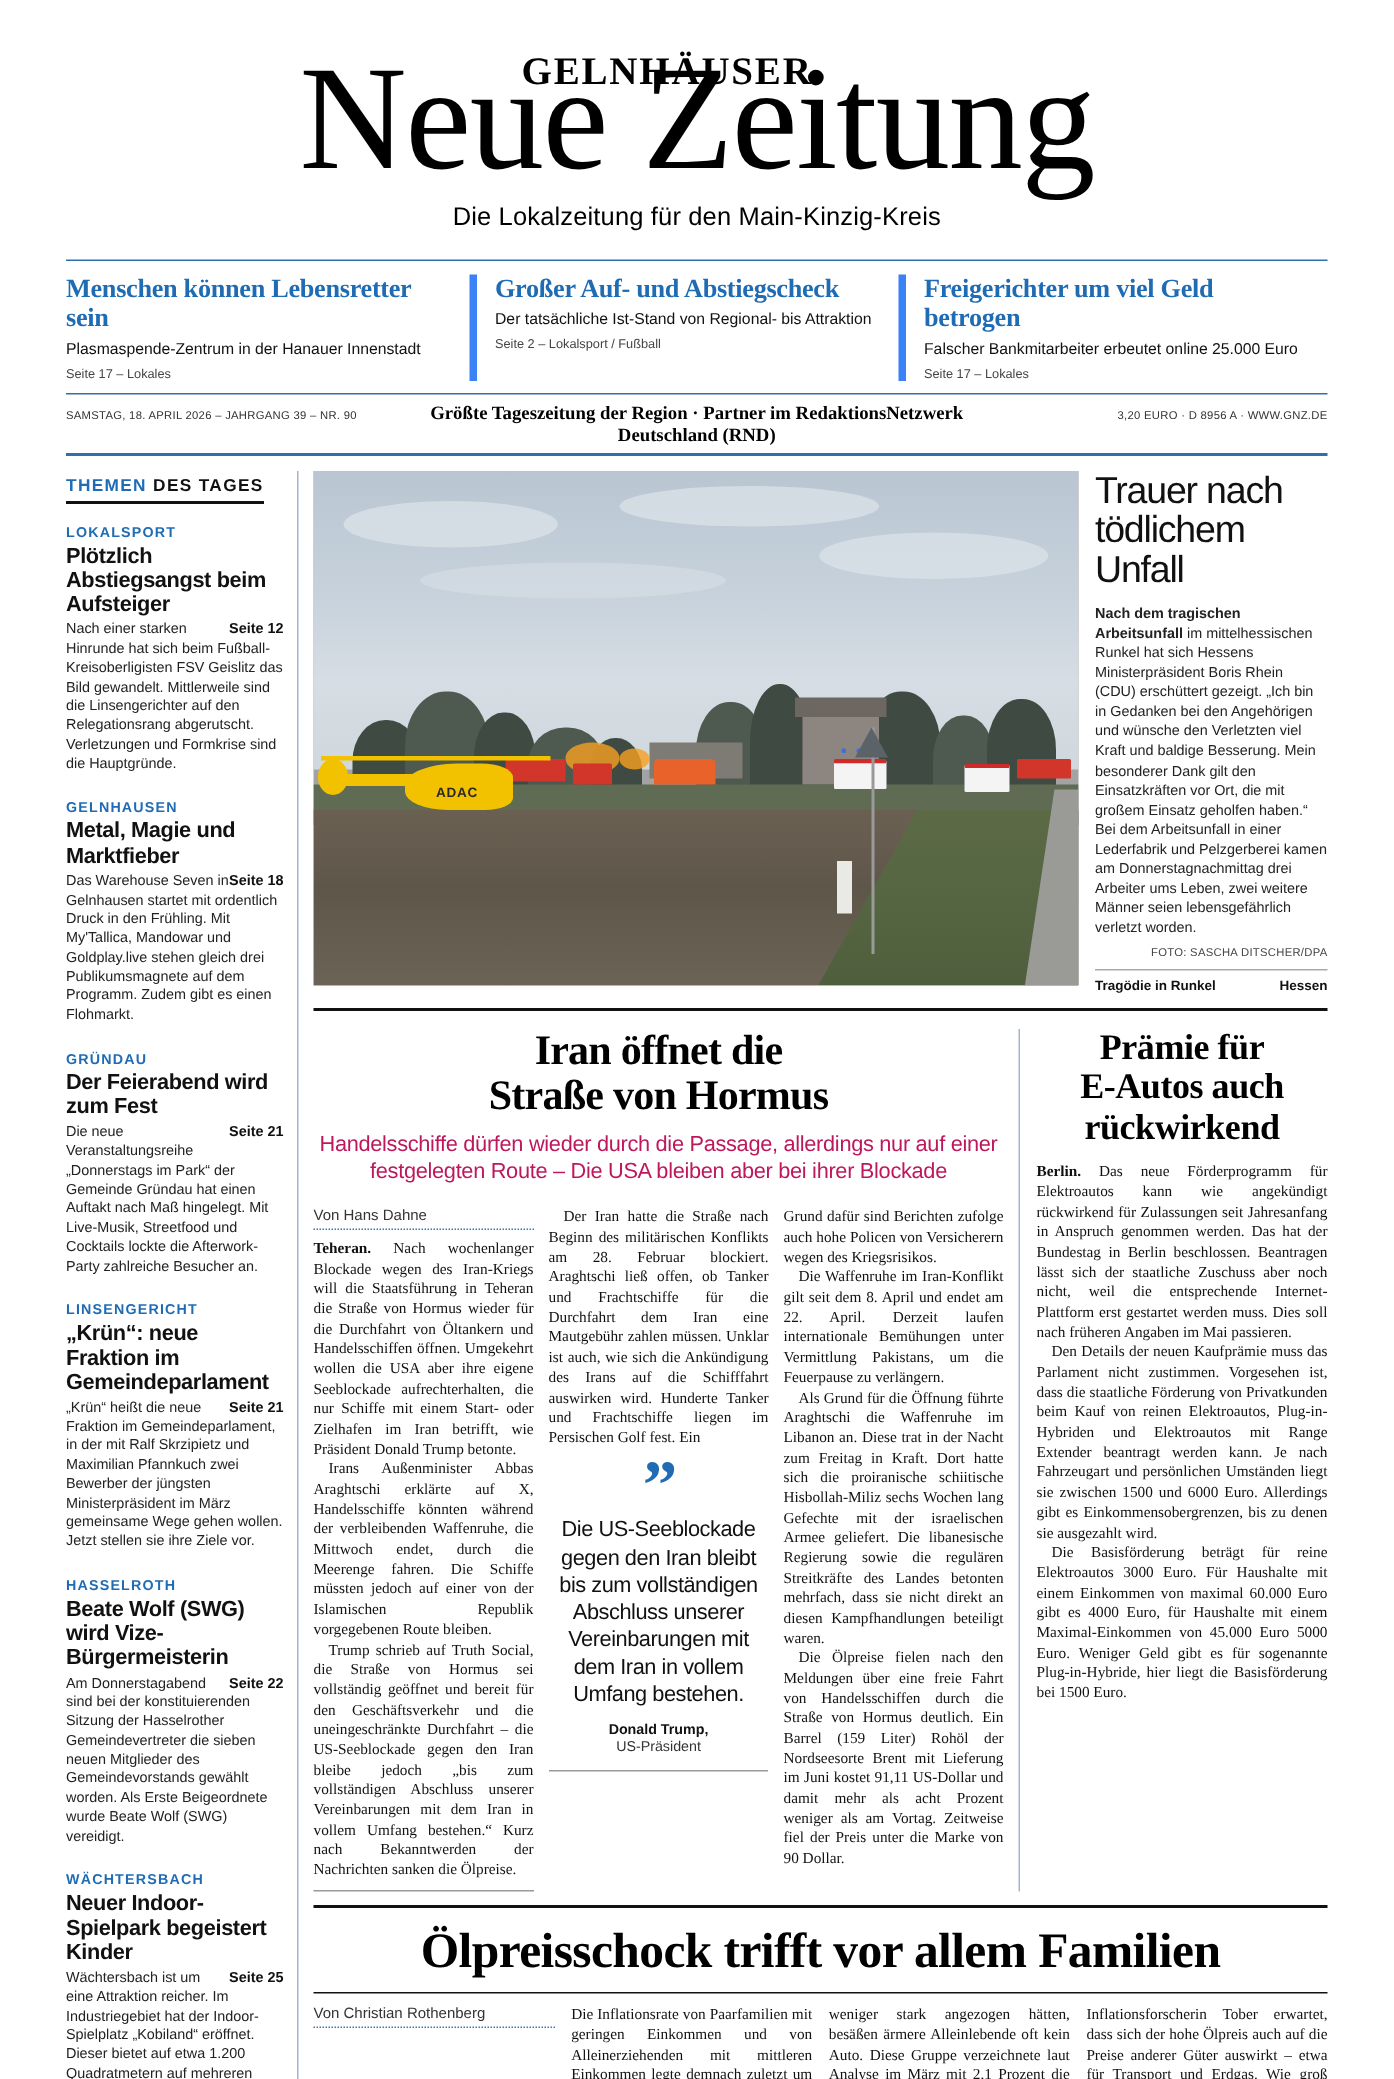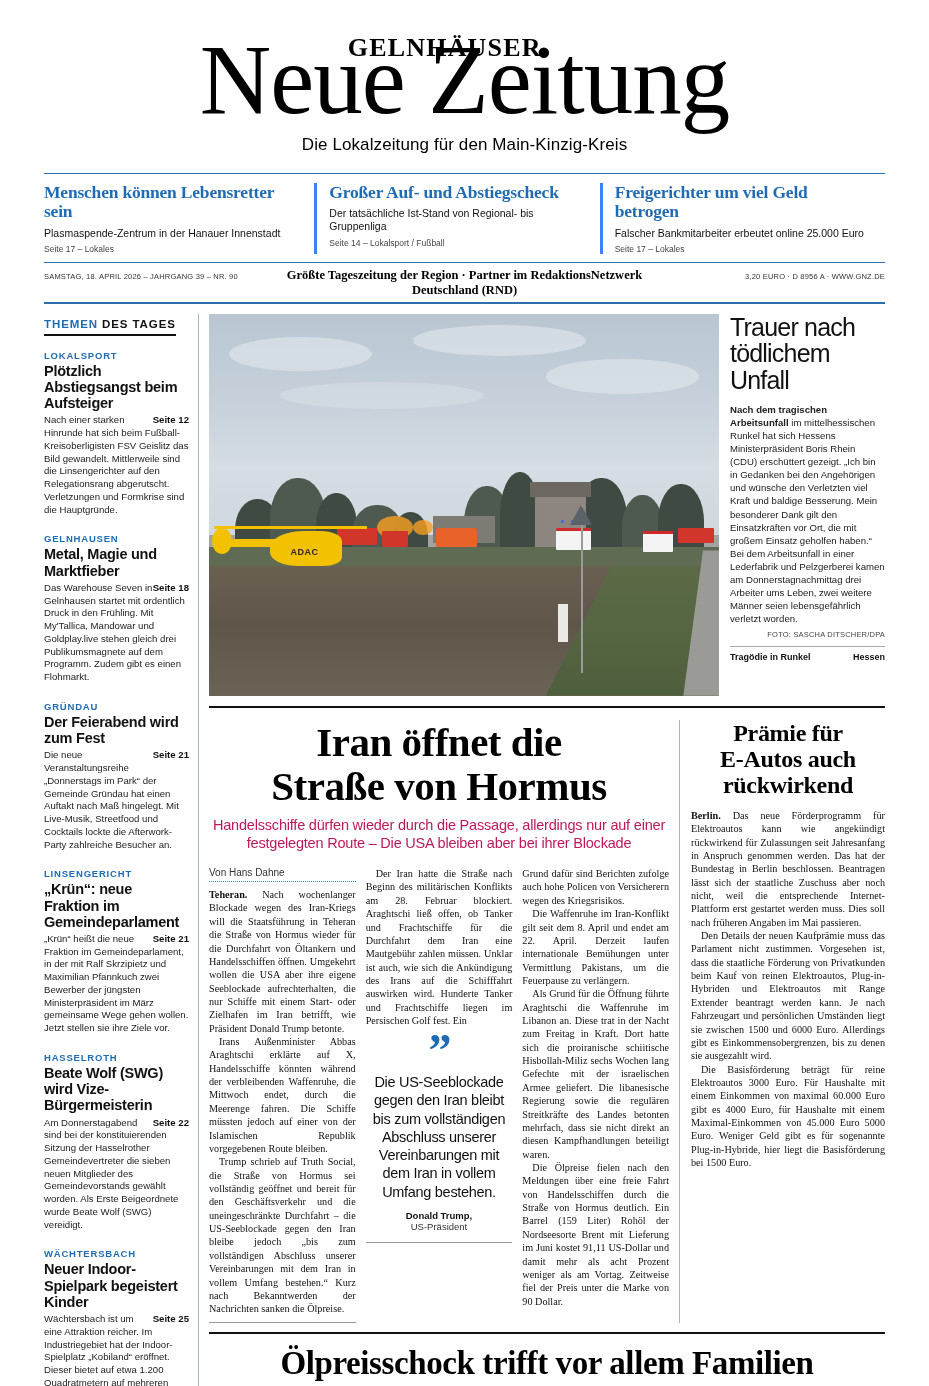--- a/index.html
+++ b/index.html
@@ -70,21 +70,21 @@
   .teasers {
     display: flex;
     padding-top: 9px;
     padding-bottom: 8px;
   }
   .teaser {
     flex: 1 1 0;
     padding: 0 12px;
     box-sizing: border-box;
   }
-  .teaser + .teaser { border-left: 3px solid #3b82f6; }
+  .teaser + .teaser { border-left: 5px solid #3b82f6; }
   .teaser:first-child { padding-left: 0; }
   .teaser-head {
     font-family: "Liberation Serif", serif;
     font-weight: bold;
     font-size: 17.5px;
     color: #1f6cb4;
     line-height: 1.1;
     letter-spacing: -0.2px;
   }
   .teaser-sub {
@@ -177,21 +177,21 @@
     float: right;
     color: #111;
     text-align: center;
   }
 
   
   .photo-row { display: flex; }
   .photo-box {
     width: 510px;
     flex: 0 0 510px;
-    height: 382px;
+    height: 343px;
     position: relative;
     overflow: hidden;
     background: #a3a3a3;
   }
   .sky {
     position: absolute; left:0; top:0; right:0; height: 58%;
     background: linear-gradient(180deg,#b9c6d2 0%, #c6d1db 40%, #d6dde4 70%, #cfd8de 100%);
   }
   .cloud { position:absolute; background:#dbe2e8; border-radius:50%; opacity:.75;}
   .treeline {
@@ -285,21 +285,21 @@
   .lead-left { flex: 1 1 auto; padding-right: 10px; box-sizing: border-box; }
   .lead-right {
     width: 206px; flex: 0 0 206px;
     border-left: 1px solid #9fb6cc;
     padding-left: 11px;
     box-sizing: border-box;
   }
   .lead-head {
     font-family: "Liberation Serif", serif;
     font-weight: bold;
-    font-size: 41px;
+    font-size: 28px;
     line-height: 1.08;
     text-align: center;
     letter-spacing: -0.5px;
     color: #000;
   }
   .lead-deck {
     font-size: 14.5px;
     line-height: 1.24;
     text-align: center;
     color: #be185d;
@@ -407,22 +407,22 @@
 
   <div class="teaser-rule-top"></div>
   <div class="teasers">
     <div class="teaser">
       <div class="teaser-head">Menschen können Lebensretter sein</div>
       <div class="teaser-sub">Plasmaspende-Zentrum in der Hanauer Innenstadt</div>
       <div class="teaser-page">Seite 17 – Lokales</div>
     </div>
     <div class="teaser">
       <div class="teaser-head">Großer Auf- und Abstiegscheck</div>
-      <div class="teaser-sub">Der tatsächliche Ist-Stand von Regional- bis Gruppenliga</div>
-      <div class="teaser-page">Seite 14 – Lokalsport / Fußball</div>
+      <div class="teaser-sub">Der tatsächliche Ist-Stand von Regional- bis Attraktion</div>
+      <div class="teaser-page">Seite 2 – Lokalsport / Fußball</div>
     </div>
     <div class="teaser">
       <div class="teaser-head">Freigerichter um viel Geld betrogen</div>
       <div class="teaser-sub">Falscher Bankmitarbeiter erbeutet online 25.000 Euro</div>
       <div class="teaser-page">Seite 17 – Lokales</div>
     </div>
   </div>
   <div class="teaser-rule-bot"></div>
 
   <div class="dateline">

